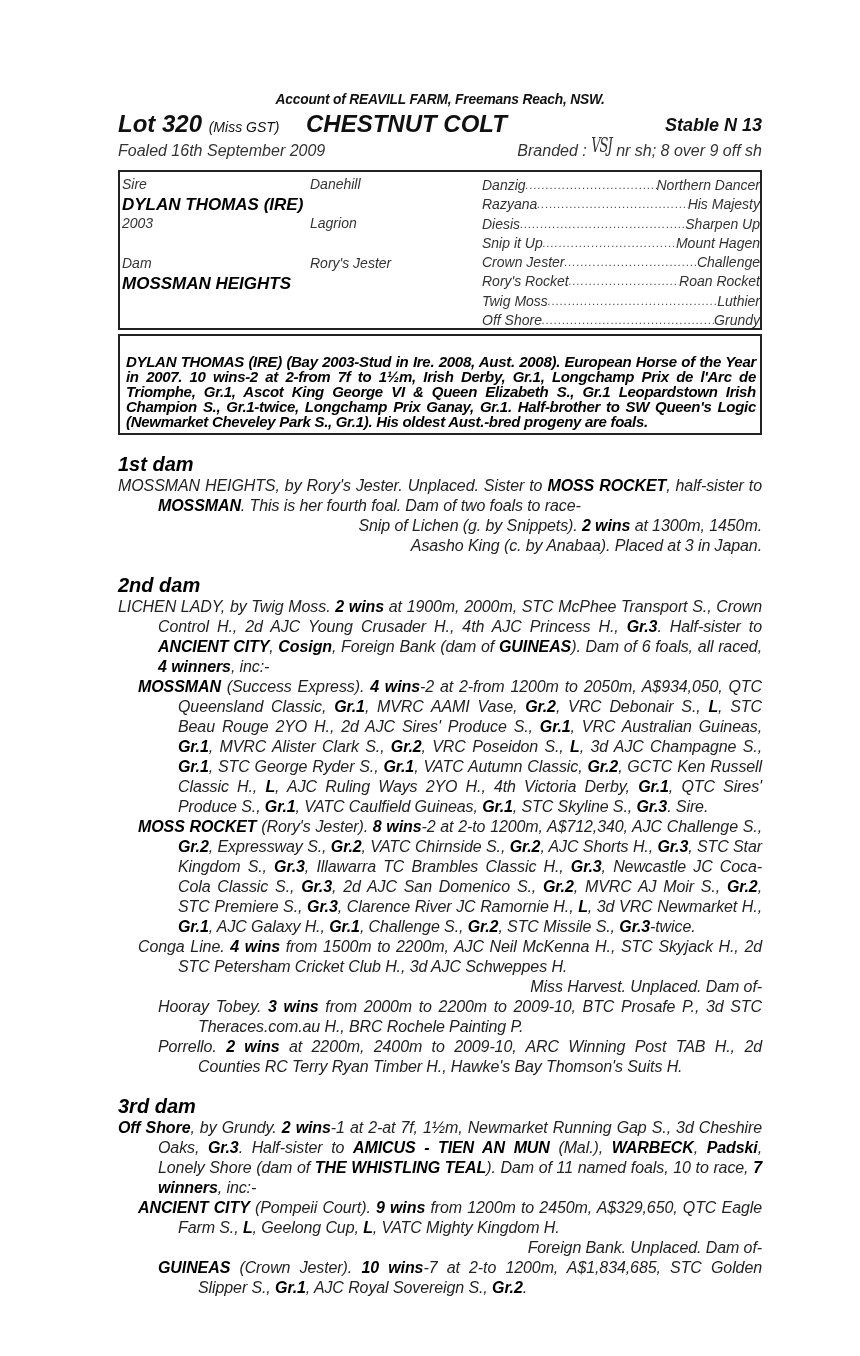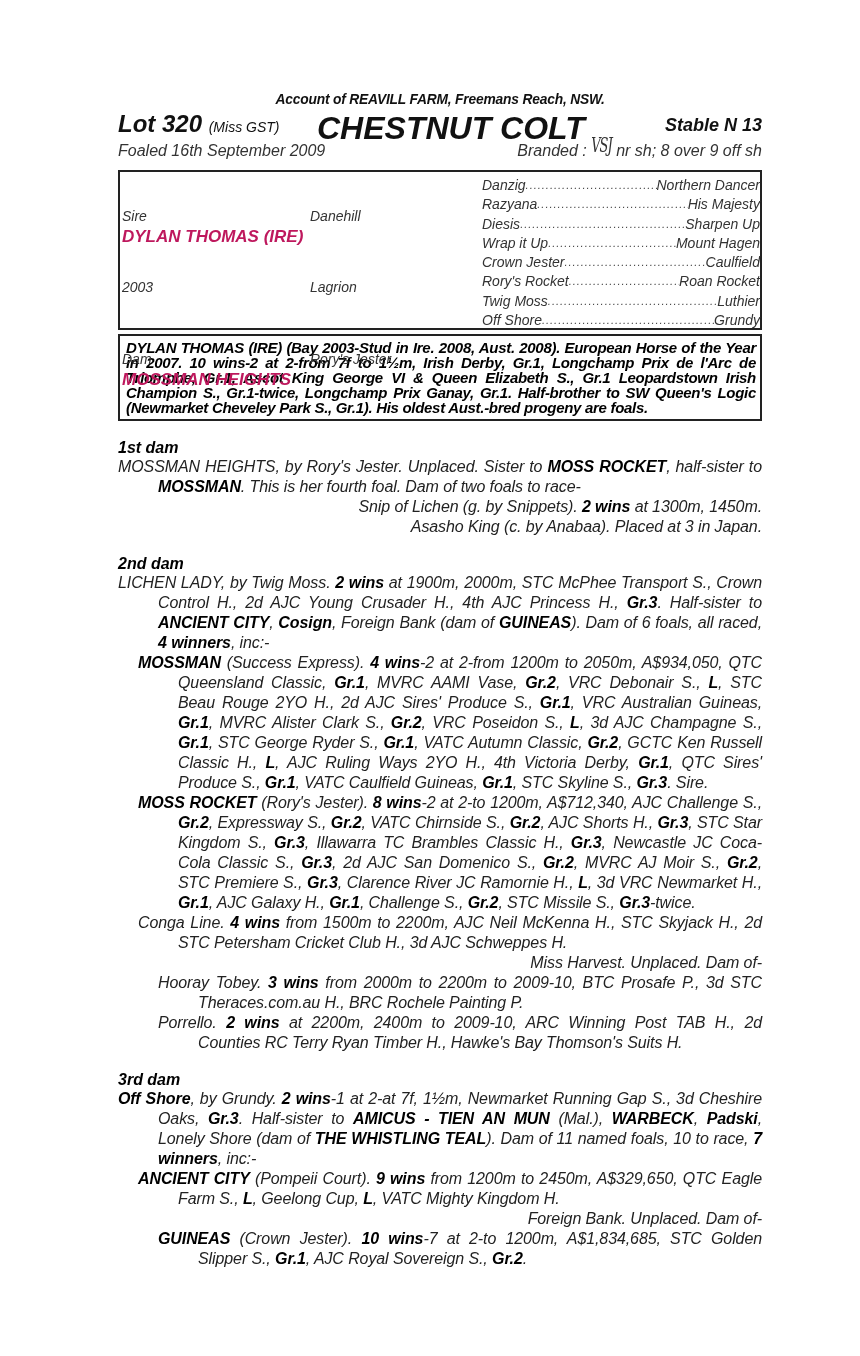--- a/index.html
+++ b/index.html
@@ -2,40 +2,40 @@
 <html><head>
   <meta charset="utf-8">
   <style>
     html, body { margin:0; padding:0; background:#ffffff; }
     body { width:860px; height:1356px; position:relative; font-family:"Liberation Sans", sans-serif; color:#111; }
     .page { position:absolute; left:118px; top:90px; width:644px;font-style:italic; }
     .account { text-align:center; font-family:"Liberation Sans", sans-serif; font-weight:bold; font-size:15px; letter-spacing:-0.2px; transform:scaleX(0.92); transform-origin:center; margin-top:0; height:20px; }
     .lotline { position:relative; height:30px; }
     .lot { position:absolute; left:0; top:0; font-weight:900; font-size:24px; font-family:"Liberation Sans", sans-serif; }
     .lot .gst { font-weight:normal; font-size:14px; }
-    .colour { position:absolute; left:199px; top:0; font-weight:900; font-size:32px; }
+    .colour { position:absolute; left:188px; top:0; font-weight:900; font-size:24px; }
     .stable { position:absolute; right:0; top:5px; font-weight:900; font-size:18px; }
     .foalline { position:relative; height:26px; font-size:16px; color:#333; }
     .foaled { position:absolute; left:0; top:2px; }
     .branded { position:absolute; right:0; top:2px; }
     .brand-mark { display:inline-block; font-family:"DejaVu Serif", serif; font-size:13px; transform:scaleY(1.6); transform-origin:bottom; letter-spacing:-1px; vertical-align:2px; }
     .pedbox { border:2px solid #222; height:156px; position:relative; margin-top:4px; font-size:14px; color:#333; }
     .ped-l { position:absolute; left:2px; top:4px; width:358px; }
-    .ped-row { position:relative; height:19px;margin-top:32px; }
+    .ped-row { position:relative; height:19px; }
     .ped-row .a { position:absolute; left:0; }
     .ped-row .b { position:absolute; left:188px; }
-    .ped-name { font-weight:900; font-size:17px; color:#be185d; height:20px; }
+    .ped-name { font-weight:900; font-size:17px; color:#000000; height:20px; }
     .ped-gap { height:21px; }
     .ped-r { position:absolute; left:362px; top:4px; width:278px; }
     .gg { display:flex; height:19.3px; line-height:19px;text-align:right; }
     .gg .l { white-space:nowrap; }
     .gg .dots { flex:1; overflow:hidden; white-space:nowrap; font-size:11px; letter-spacing:1px; color:#444; }
     .gg .r { white-space:nowrap; }
-    .sirebox { border:2px solid #222; margin-top:4px; padding:4px 4px 4px 6px; font-family:"Liberation Sans", sans-serif; font-weight:900; font-size:15px; line-height:15px; color:#000; text-align:justify; letter-spacing:-0.3px; }
-    .section-h { font-weight:900; font-size:16px; margin-top:18px; color:#000; }
+    .sirebox { border:2px solid #222; margin-top:4px; padding:18px 4px 4px 6px; font-family:"Liberation Sans", sans-serif; font-weight:900; font-size:15px; line-height:15px; color:#000; text-align:justify; letter-spacing:-0.3px; }
+    .section-h { font-weight:900; font-size:20px; margin-top:18px; color:#000; }
     .p { font-size:16px; line-height:20px; color:#222; text-align:justify; letter-spacing:-0.1px; }
     .p b { color:#000; font-weight:900; }
     .hang1 { padding-left:40px; text-indent:-40px; }
     .ind1h { padding-left:60px; text-indent:-40px; }
     .ind2h { padding-left:80px; text-indent:-40px; }
     .ind1l { padding-left:20px; text-align:right; }
   </style>
 </head>
 <body>
 
@@ -89,28 +89,28 @@
           <span class="l">Razyana</span>
           <span class="dots">........................................................................</span>
           <span class="r">His Majesty</span>
         </div>
       <div class="gg">
           <span class="l">Diesis</span>
           <span class="dots">........................................................................</span>
           <span class="r">Sharpen Up</span>
         </div>
       <div class="gg">
-          <span class="l">Wrap it Up</span>
+          <span class="l">Snip it Up</span>
           <span class="dots">........................................................................</span>
           <span class="r">Mount Hagen</span>
         </div>
       <div class="gg">
           <span class="l">Crown Jester</span>
           <span class="dots">........................................................................</span>
-          <span class="r">Caulfield</span>
+          <span class="r">Challenge</span>
         </div>
       <div class="gg">
           <span class="l">Rory's Rocket</span>
           <span class="dots">........................................................................</span>
           <span class="r">Roan Rocket</span>
         </div>
       <div class="gg">
           <span class="l">Twig Moss</span>
           <span class="dots">........................................................................</span>
           <span class="r">Luthier</span>

